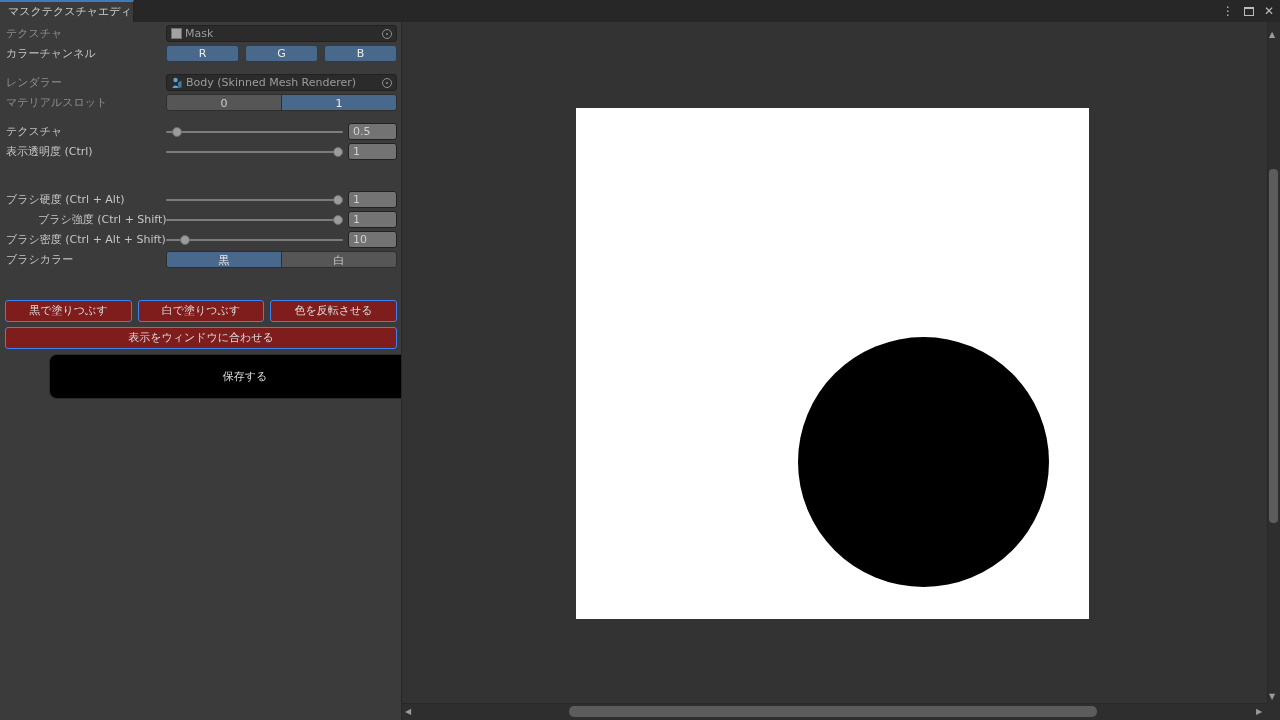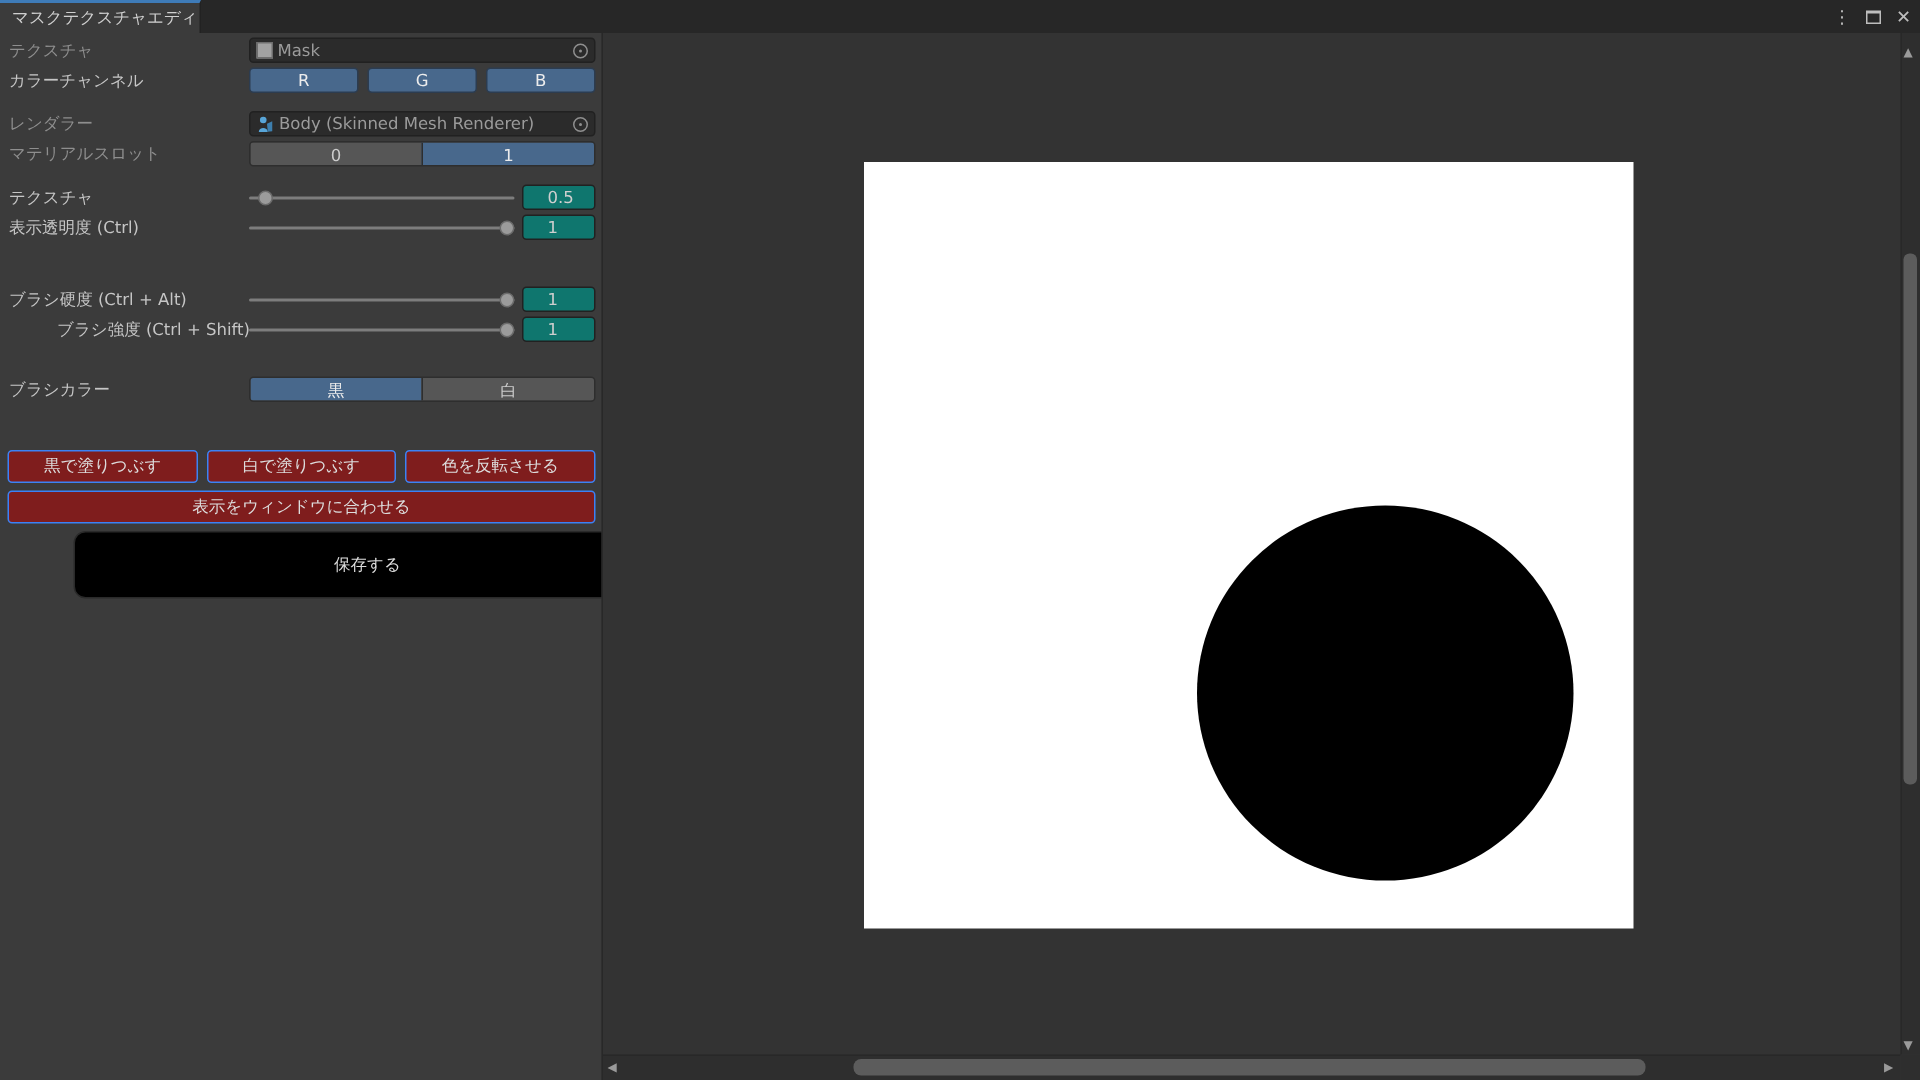--- a/index.html
+++ b/index.html
@@ -38,23 +38,23 @@
   .seg .off { background:#565656; color:#cccccc; }
   .seg .on  { background:#48688c; color:#ececec; }
   .seg .off + div { border-left:1px solid #2e2e2e; }
   .seg .on  + div { border-left:1px solid #2e2e2e; }
 
   .slider-row { position:absolute; left:0; width:401px; height:17px; }
   .slider-track-zone { position:absolute; left:166px; top:0; width:177px; height:17px; }
   .slider-line { position:absolute; left:0; right:0; top:8px; height:2px; background:#7d7d7d; border-radius:1px; }
   .slider-thumb { position:absolute; top:4px; width:10px; height:10px; margin-left:-5px;
                   background:#9b9b9b; border:1px solid #6b6b6b; border-radius:50%; }
-  .valbox { position:absolute; left:348px; top:0; width:49px; height:17px; background:#0f766e;
+  .valbox { position:absolute; left:348px; top:0; width:49px; height:17px; background:#737373;
             border:1px solid #212121; border-radius:3px; color:#cfcfcf; font-size:11px;
-            line-height:15px; padding-left:16px; }
+            line-height:15px; padding-left:4px; }
 
   .btn { background:#7f1d1d; border:1px solid #3b82f6; border-radius:3px; color:#dddddd;
          font-size:11px; text-align:center; }
   .btn-sm { top:278px; height:22px; line-height:20px; }
   .btn-wide { left:5px; top:305px; width:392px; height:22px; line-height:20px; }
   .btn-save { left:5px; top:332px; width:392px; height:45px; line-height:43px;
               background:#000000; border:1px solid #2a2a2a; border-radius:8px;margin-left:44px; }
 
   
   .rpane { left:401px; top:22px; width:879px; height:698px; background:#333333; border-left:1px solid #282828; }
@@ -147,20 +147,28 @@
 
   <div class="slider-row" style="top:189px;">
     <span class="lbl abs" style="top:0;margin-left:32px;">ブラシ強度 (Ctrl + Shift)</span>
     <div class="slider-track-zone">
       <div class="slider-line"></div>
       <div class="slider-thumb" style="left: 97%;"></div>
     </div>
     <div class="valbox">1</div>
   </div>
 
+  <div class="slider-row" style="top:209px;">
+    <span class="lbl abs" style="top:0;">ブラシ密度 (Ctrl + Alt + Shift)</span>
+    <div class="slider-track-zone">
+      <div class="slider-line"></div>
+      <div class="slider-thumb" style="left: 11%;"></div>
+    </div>
+    <div class="valbox">10</div>
+  </div>
 
   <div class="abs lbl" style="top:229px;">ブラシカラー</div>
   <div class="abs seg" style="top:229px;">
     <div class="on">黒</div>
     <div class="off">白</div>
   </div>
 
   <div class="abs btn btn-sm" style="left:5px; width:127px;">黒で塗りつぶす</div>
   <div class="abs btn btn-sm" style="left:138px; width:126px;">白で塗りつぶす</div>
   <div class="abs btn btn-sm" style="left:270px; width:127px;">色を反転させる</div>

